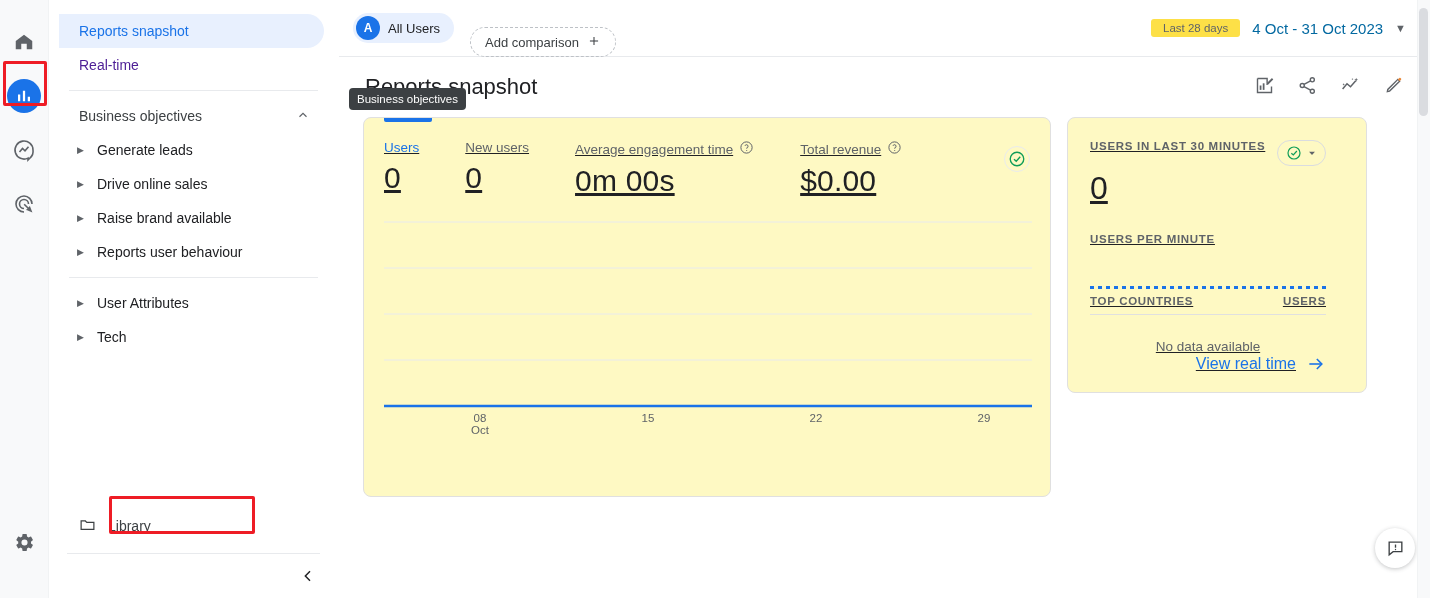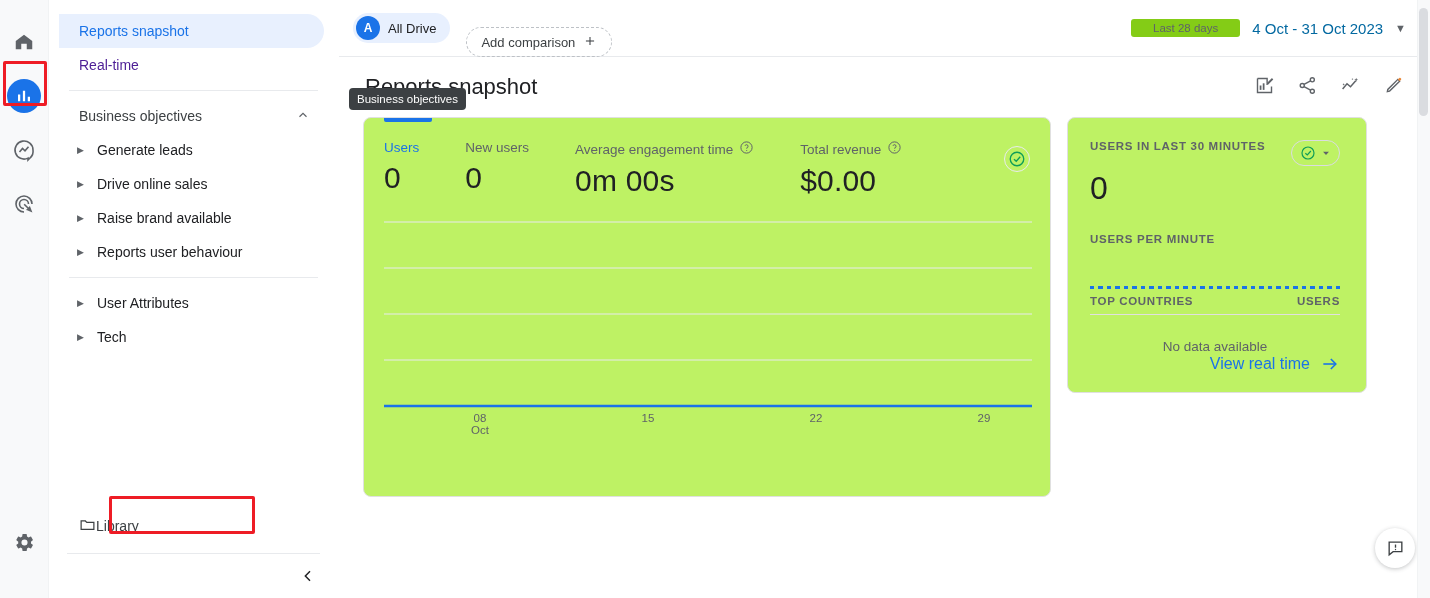--- a/index.html
+++ b/index.html
@@ -72,21 +72,21 @@
     display: flex; align-items: center;
     font-size: 14px; color: #202124;
     padding-left: 18px;
   }
   .nav-sub .caret {
     width: 14px; display:inline-block; color:#5f6368; font-size: 9px; margin-right: 6px;
   }
   .nav-bottom { position: absolute; left: 0; right: 0; bottom: 0; }
   .library-row {
     height: 34px; margin: 0 14px 0 10px;
-    display: flex; align-items: center; gap: 0;
+    display: flex; align-items: center; gap: 12px;
     padding-left: 20px; font-size: 14px; color: #3c4043;
     border-radius: 0 17px 17px 0;
   }
   .library-hl {
     position: absolute; left: 60px; bottom: 64px;
     width: 146px; height: 38px;
     border: 3px solid #ee1c25; border-radius: 2px;
     pointer-events: none;
   }
   .nav-foot-sep { height: 1px; background: #e8eaed; margin: 10px 18px 0 18px; }
@@ -113,22 +113,22 @@
     font-size: 12px; font-weight: 700;
   }
   .chip-add {
     display:flex; align-items:center; gap:8px;
     border: 1px dashed #bdc1c6; border-radius: 16px;
     height: 30px; padding: 0 14px;
     margin-left: 16px; font-size: 13px; color:#3c4043;margin-top:28px;
   }
   .topbar-right { margin-left:auto; display:flex; align-items:center; gap: 12px; }
   .badge-range {
-    background:#84cc16; border-radius: 3px;
-    font-size: 11.5px; color:#5f6368; padding: 3px 22px;
+    background:#fde047; border-radius: 3px;
+    font-size: 11.5px; color:#5f6368; padding: 3px 12px;
   }
   .date-text { font-size: 15px; color:#0369a1; }
   .caret-down { color:#5f6368; font-size: 11px; }
 
   .pagehead {
     height: 60px; display:flex; align-items:center;
     padding: 0 26px 0 26px; position: relative;
   }
   .page-title { font-size: 22px; color:#202124; font-weight: 400; }
   .head-icons { margin-left:auto; display:flex; align-items:center; gap: 22px; }
@@ -136,42 +136,43 @@
     position:absolute; left: 10px; top: 31px;
     background:#3c4043; color:#fff;
     font-size: 11.5px; border-radius: 4px;
     padding: 5px 8px; white-space: nowrap;
   }
 
   .content { padding: 0 24px; position: relative; }
   .row { display:flex; gap: 16px; align-items:flex-start; }
 
   .card {
-    background:#bef264; border:1px solid #e0e0e0; border-radius: 8px;
+    background:#fef9c3; border:1px solid #e0e0e0; border-radius: 8px;
     position: relative;
+    text-decoration: underline;
   }
   .card-metrics { width: 688px; height: 380px; overflow:hidden; padding: 0 20px; }
   .tab-indicator {
     position:absolute; left: 20px; top: 0;
     width: 48px; height: 4px; background:#1a73e8; border-radius: 0 0 2px 2px;
   }
   .metrics-row { display:flex; padding-top: 22px; align-items:flex-start; }
   .metric { margin-right: 46px; }
   .metric-label { font-size: 13.5px; color:#5f6368; display:flex; align-items:center; gap:6px; white-space:nowrap;}
   .metric.sel .metric-label { color:#1a73e8; }
   .metric-value { font-size: 30px; color:#202124; margin-top: 6px; font-weight: 400; letter-spacing: .2px;}
   .check-badge {
     margin-left:auto; margin-top: 6px;
     width: 26px; height: 26px; border-radius:50%;
     border: 1px solid #e8eaed;
     display:flex; align-items:center; justify-content:center;
   }
   .chart-wrap { position:relative; height: 230px; margin-top: 16px; }
 
-  .card-realtime { width: 300px; height: 276px; padding: 22px 26px 18px 22px; display:flex; flex-direction:column; }
+  .card-realtime { width: 300px; height: 276px; padding: 22px 40px 18px 22px; display:flex; flex-direction:column; }
   .rt-head { display:flex; align-items:flex-start; }
   .rt-label { font-size: 11.5px; letter-spacing: .7px; color:#5f6368; font-weight:700; }
   .rt-toggle {
     margin-left:auto; display:flex; align-items:center; gap: 5px;
     border:1px solid #dadce0; border-radius: 14px; height: 26px; padding: 0 8px;
   }
   .rt-value { font-size: 32px; color:#202124; margin-top: 4px; }
   .rt-sub { font-size: 11.5px; letter-spacing:.7px; color:#5f6368; font-weight:700; margin-top: 26px;}
   .rt-bars { height: 52px; display:flex; align-items:flex-end; gap: 4px; margin-top: 14px; }
   .rt-bar { flex:1; height: 3px; background:#1a73e8; }
@@ -304,21 +305,21 @@
       </div>
     </div>
     <div class="library-hl"></div>
   </div>
 
   <div class="main">
 
     <div class="topbar">
       <div class="chip-allusers">
         <span class="chip-avatar">A</span>
-        <span>All Drive</span>
+        <span>All Users</span>
       </div>
       <div class="chip-add">
         <span>Add comparison</span>
         <span>
           <svg width="14" height="14" viewBox="0 0 24 24" fill="none" stroke="#3c4043" stroke-width="1.8">
               <line x1="12" y1="5" x2="12" y2="19"></line>
               <line x1="5" y1="12" x2="19" y2="12"></line>
             </svg>
         </span>
       </div>

